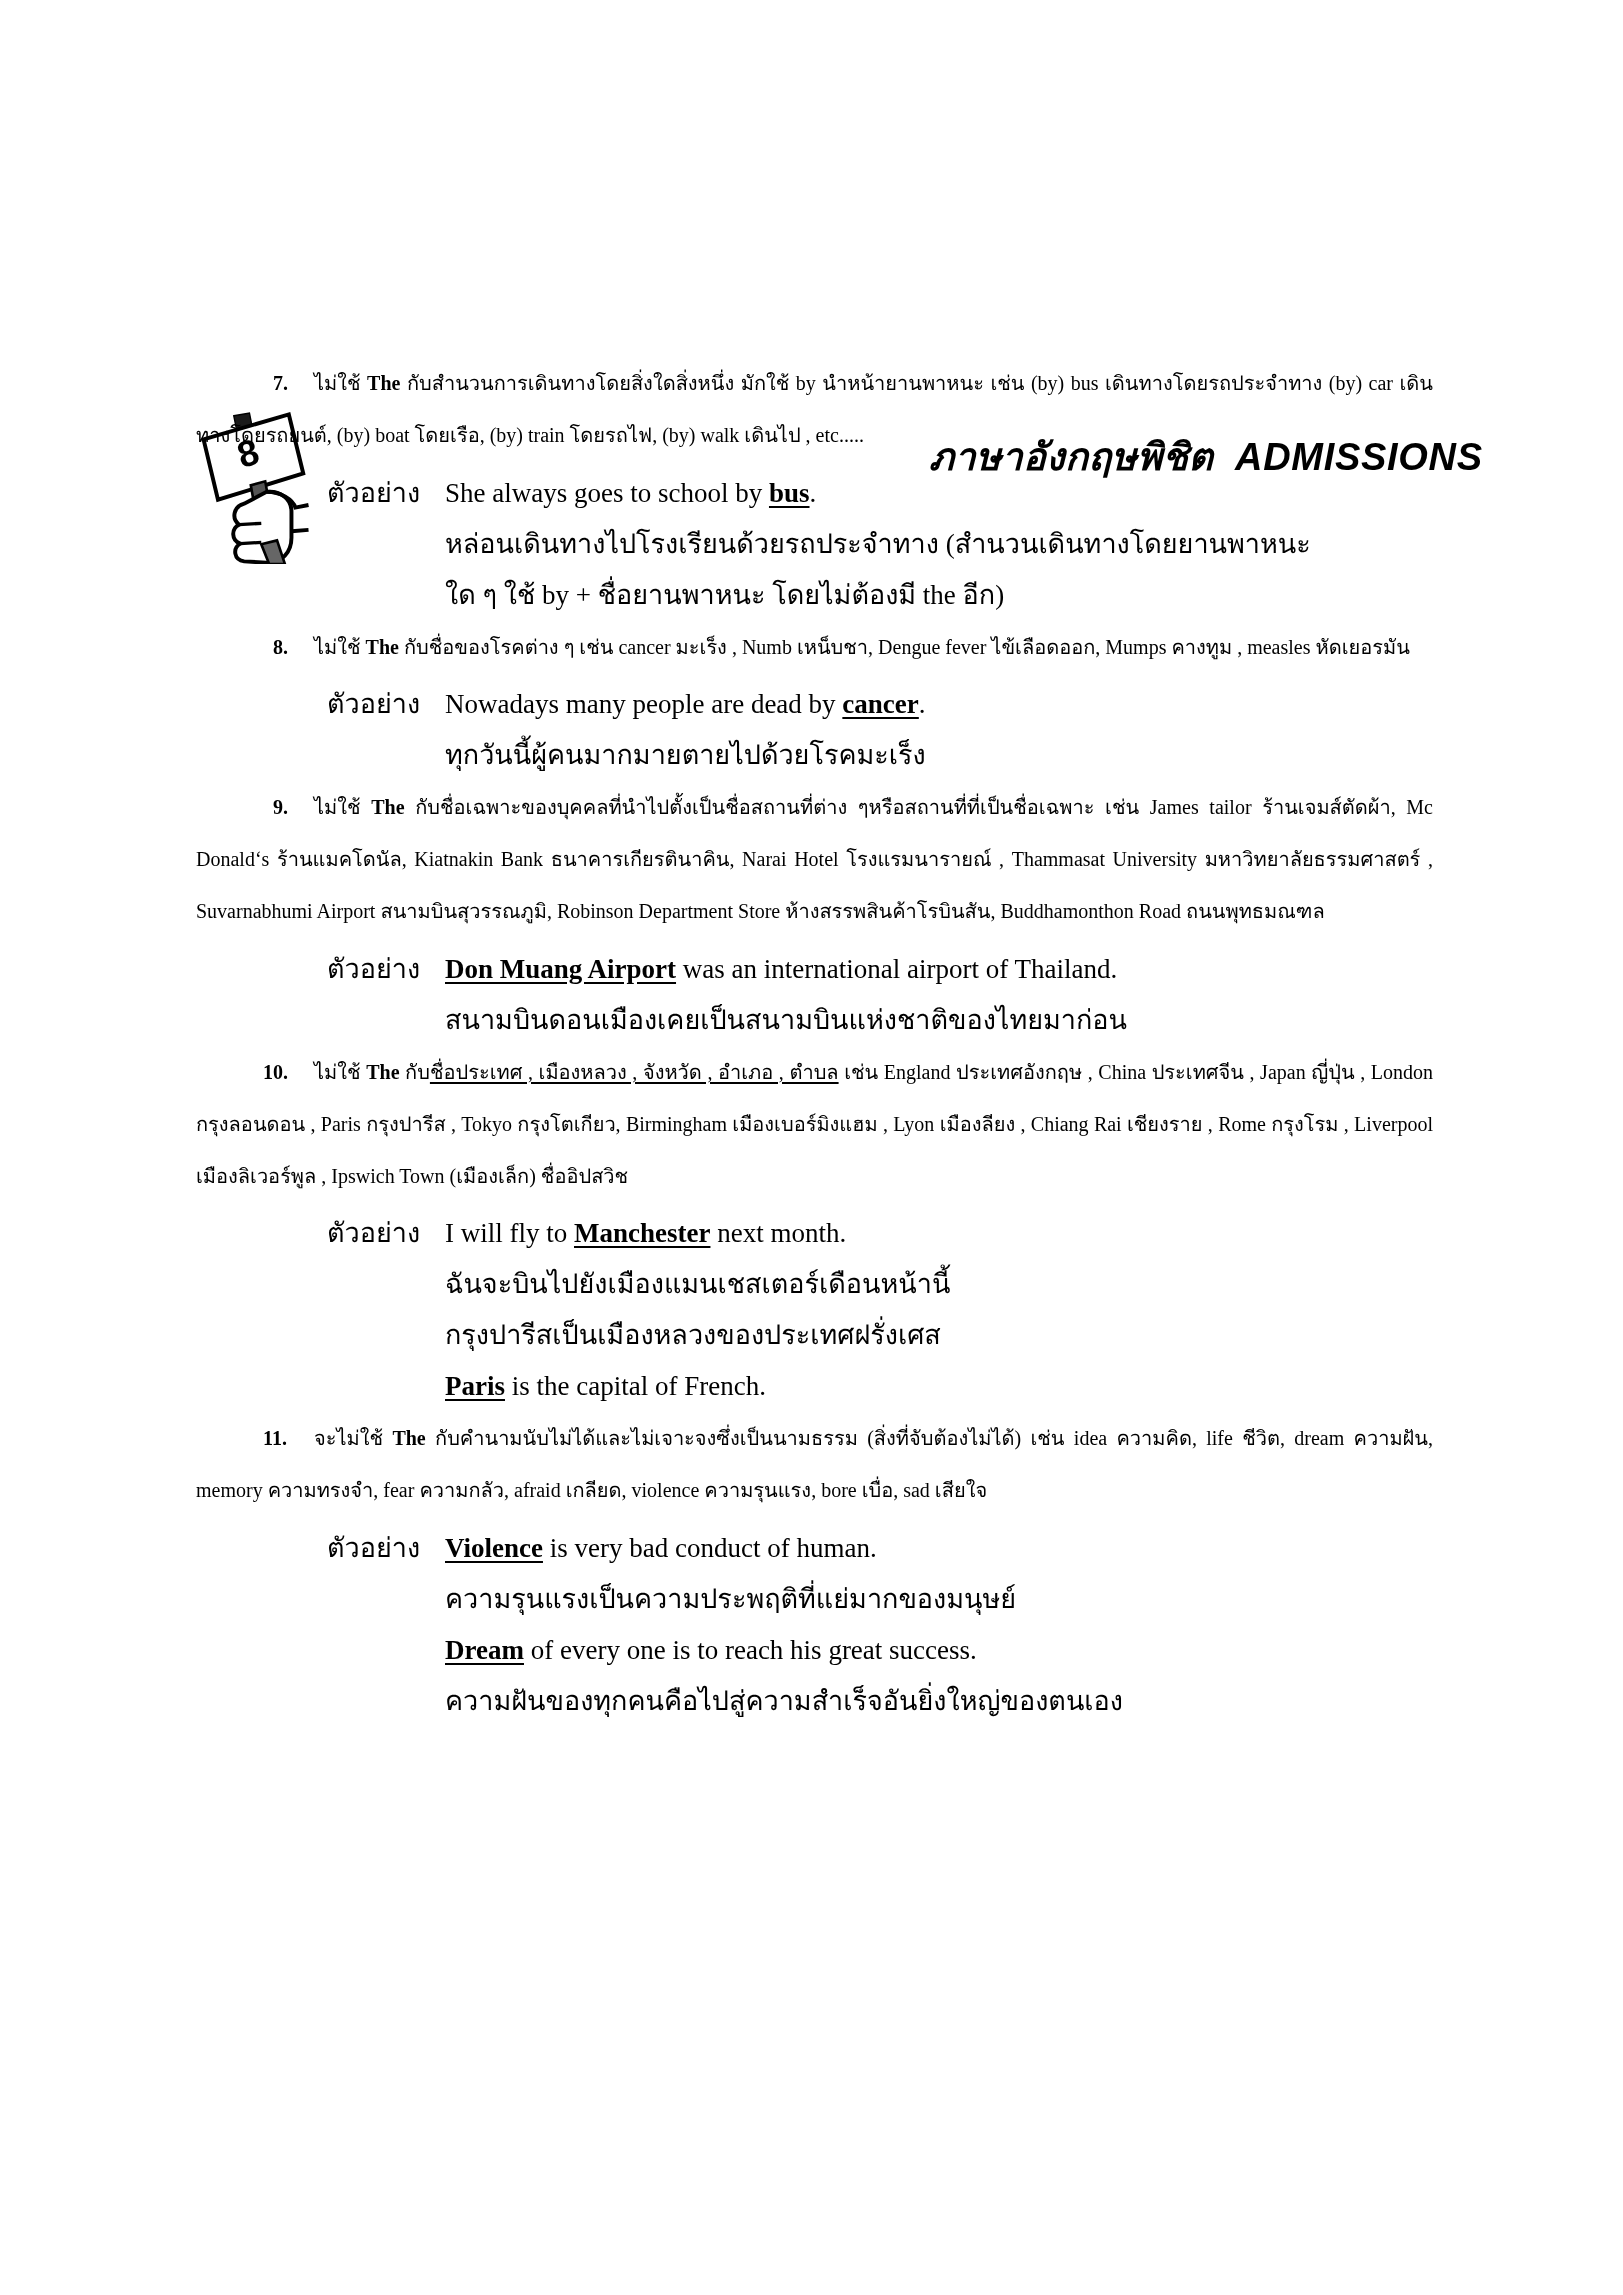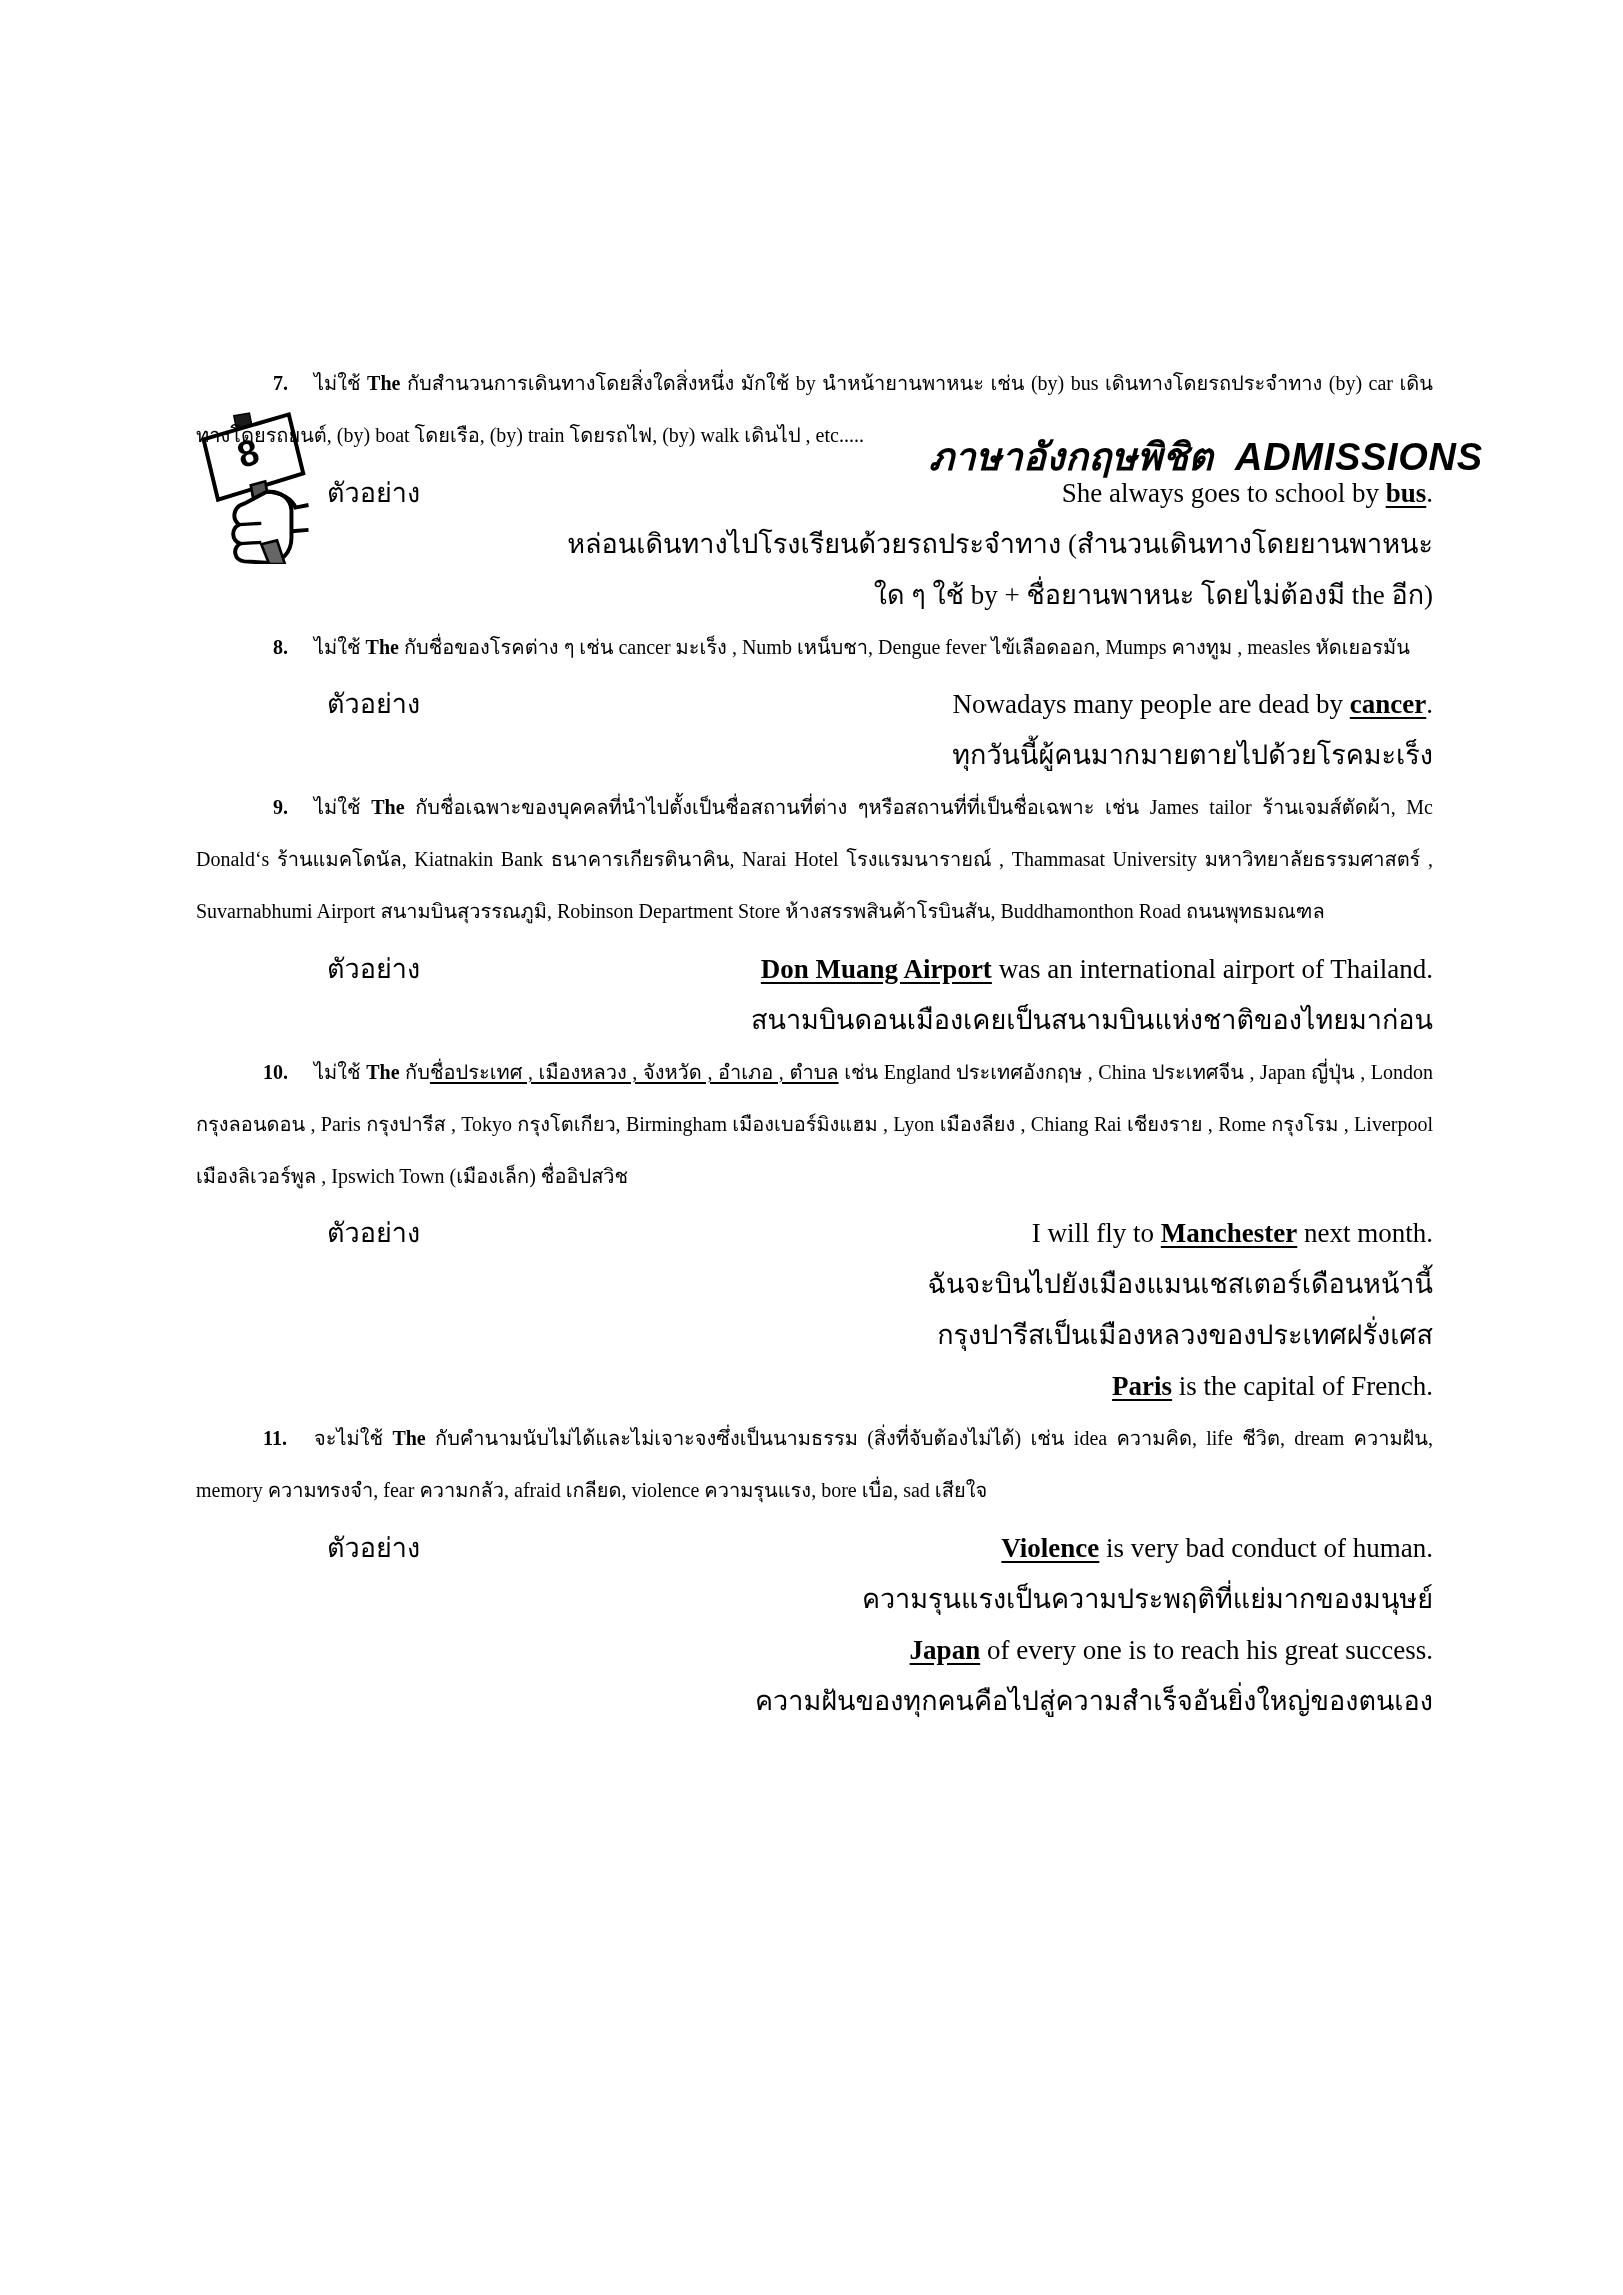--- a/index.html
+++ b/index.html
@@ -110,21 +110,20 @@
     position: absolute;
     left: 131px;
     top: 0;
     font-size: 27px;
     white-space: nowrap;
   }
   .ex-lines {
     margin-left: 249px;
     font-size: 27px;
     line-height: 51px;
-    text-align: right;
   }
   .ex-line { white-space: nowrap; }
 
   .spacer-sm { height: 6.5px; }
 </style>
 </head>
 <body>
 
 <div class="page">
 
@@ -226,21 +225,21 @@
     <div class="rule-block">
       <p class="para"><span class="num-wide">11.</span><span>จะไม่ใช้ </span><span class="b">The</span><span> กับคำนามนับไม่ได้และไม่เจาะจงซึ่งเป็นนามธรรม (สิ่งที่จับต้องไม่ได้) เช่น idea ความคิด, life ชีวิต, dream ความฝัน,  memory  ความทรงจำ, fear ความกลัว, afraid เกลียด, violence ความรุนแรง, bore เบื่อ, sad เสียใจ</span></p>
 
       <div class="spacer-sm"></div>
 
       <div class="example">
         <span class="ex-label">ตัวอย่าง</span>
         <div class="ex-lines">
           <div class="ex-line"><span class="bu">Violence</span><span> is very bad conduct of human.</span></div>
           <div class="ex-line">ความรุนแรงเป็นความประพฤติที่แย่มากของมนุษย์</div>
-          <div class="ex-line"><span class="bu">Japan</span><span> of every one is to reach his great success.</span></div>
+          <div class="ex-line"><span class="bu">Dream</span><span> of every one is to reach his great success.</span></div>
           <div class="ex-line">ความฝันของทุกคนคือไปสู่ความสำเร็จอันยิ่งใหญ่ของตนเอง</div>
         </div>
       </div>
     </div>
 
   </div>
 </div>
 
 
 </body></html>

